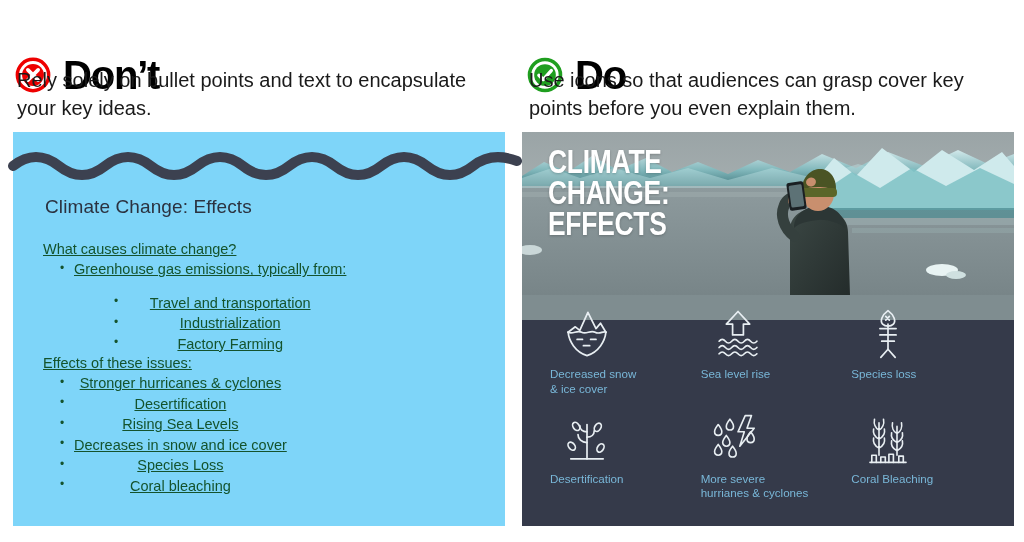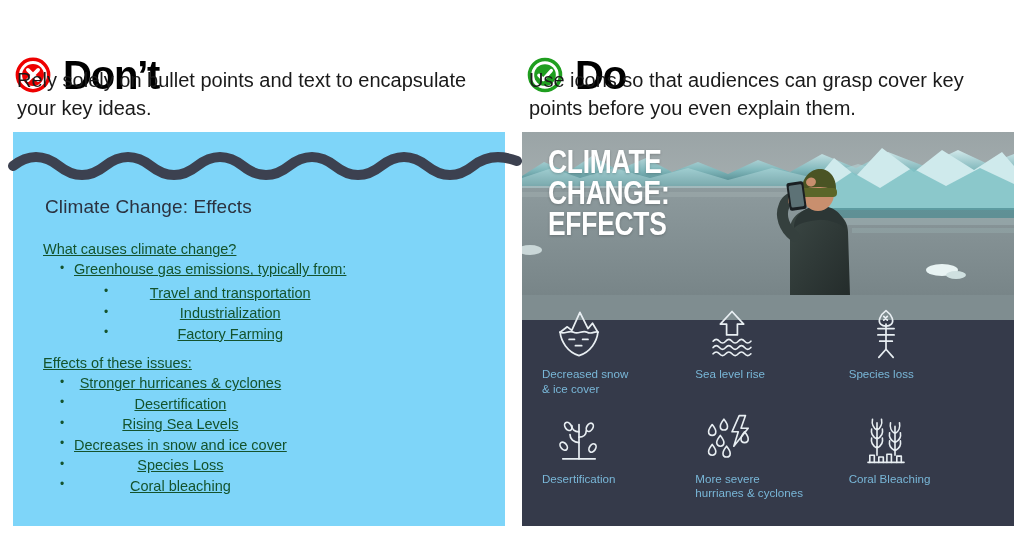--- a/index.html
+++ b/index.html
@@ -97,21 +97,21 @@
   .body-block.b1 { top: 108px; }
   .body-block.b2 { top: 222px; }
   .lead { margin: 0 0 1px 0; }
   ul.lvl1 {
     list-style: none;
     margin: 0;
     padding: 0 0 0 17px;
   }
   ul.lvl2 {
     list-style: none;
-    margin: 4px;
+    margin: 14px;
     padding: 0 0 0 26px;
   }
   ul.lvl1 > li, ul.lvl2 > li {
     position: relative;
     padding-left: 14px;
     margin: 0 0 1px 0;
     text-align: center;
   }
   ul.lvl1 > li::before, ul.lvl2 > li::before {
     content: "\2022";
@@ -157,21 +157,21 @@
   }
   .icon-grid {
     position: absolute;
     left: 0;
     top: 163px;
     width: 492px;
     height: 231px;
     display: grid;
     grid-template-columns: 1fr 1fr 1fr;
     grid-template-rows: 1fr 1fr;
-    padding: 12px 20px 10px 12px;
+    padding: 12px 20px 10px 20px;
     box-sizing: border-box;
   }
   .icon-cell {
     display: flex;
     flex-direction: column;
     align-items: flex-start;
     padding-left: 8px;
   }
   .icon-art {
     width: 54px;

